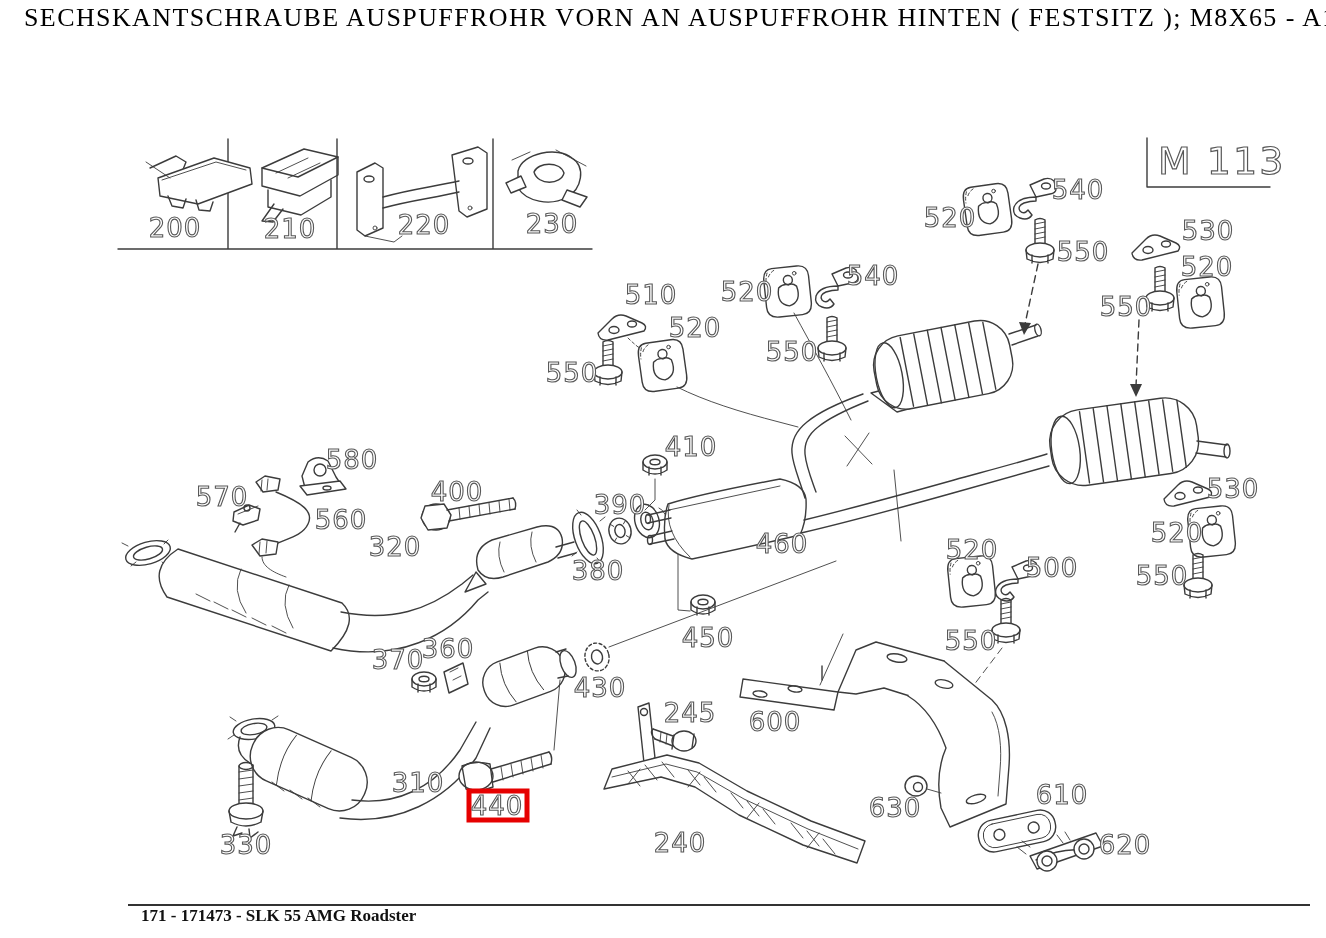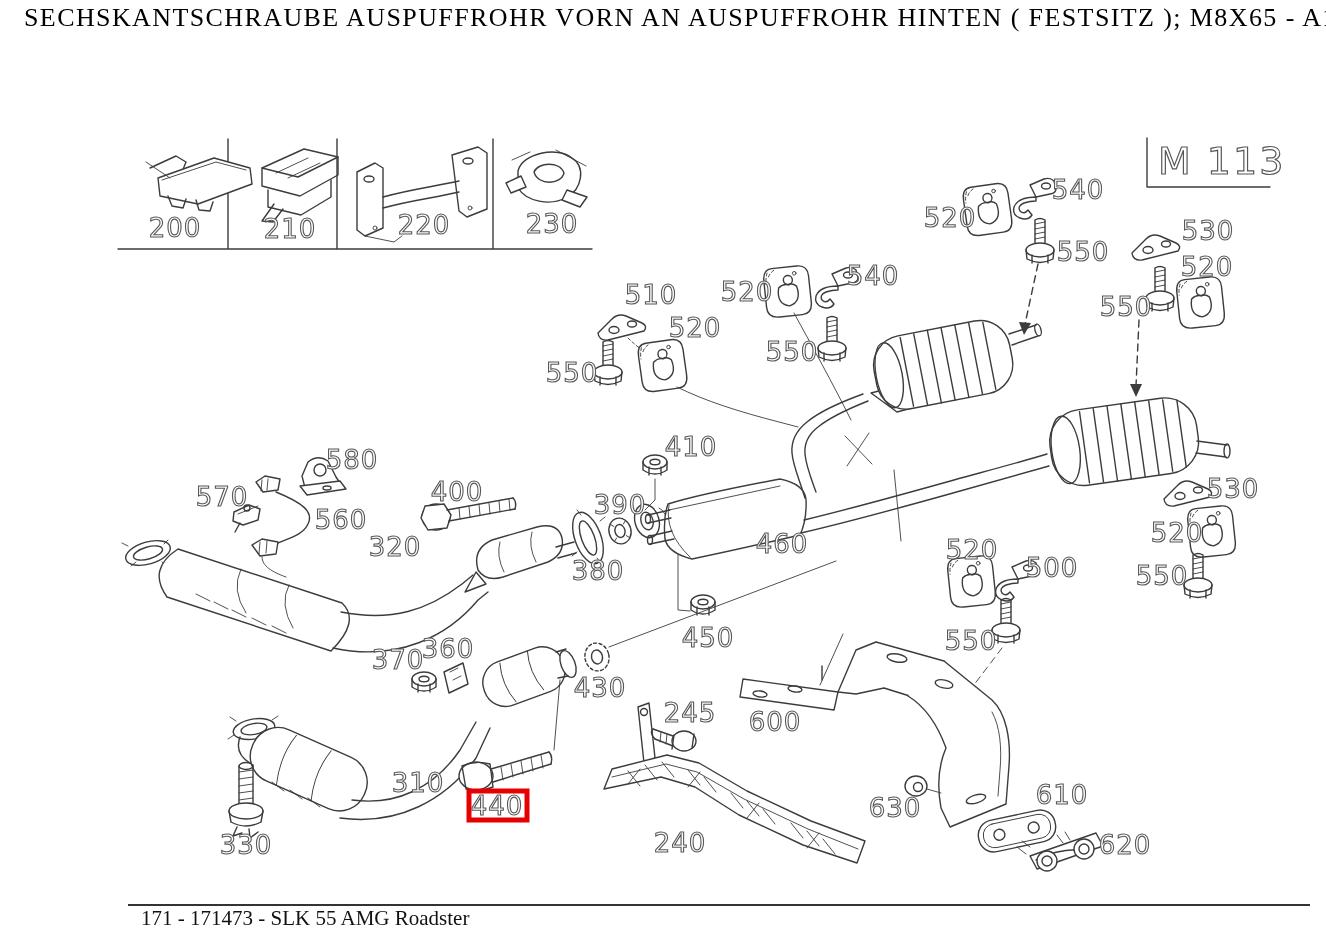--- a/index.html
+++ b/index.html
@@ -1,19 +1,19 @@
 <!DOCTYPE html>
 <html><head>
 <meta charset="utf-8">
 <style>
   html,body{margin:0;padding:0;background:#ffffff;}
   body{width:1326px;height:938px;position:relative;overflow:hidden;font-family:"Liberation Serif",serif;}
   .title{position:absolute;left:24px;top:3px;width:1302px;font-size:26px;letter-spacing:1.4px;
          white-space:nowrap;overflow:hidden;color:#000;}
-  .caption{position:absolute;left:141px;top:906px;font-size:21px;color:#111;white-space:nowrap;}
+  .caption{position:absolute;left:141px;top:906px;font-size:17px;color:#111;white-space:nowrap;font-weight:bold;}
   .footer-line{position:absolute;left:128px;top:904px;width:1182px;height:0;border-top:2px solid #333;}
   svg{position:absolute;left:0;top:0;}
   .art{stroke:#3c3c3c;stroke-width:1.4;fill:none;stroke-linecap:round;stroke-linejoin:round;}
   .fw{fill:#ffffff;}
   .fd{fill:#3c3c3c;stroke:none;}
   .thin{stroke-width:0.9;}
   .dash{stroke-dasharray:7 5;}
   .dash2{stroke-dasharray:3 2.5;}
   text.callout{font-family:"DejaVu Sans",sans-serif;font-size:26px;fill:#fff;stroke:#585858;
          stroke-width:1.1px;text-anchor:middle;dominant-baseline:central;letter-spacing:1px;cursor:pointer;}

